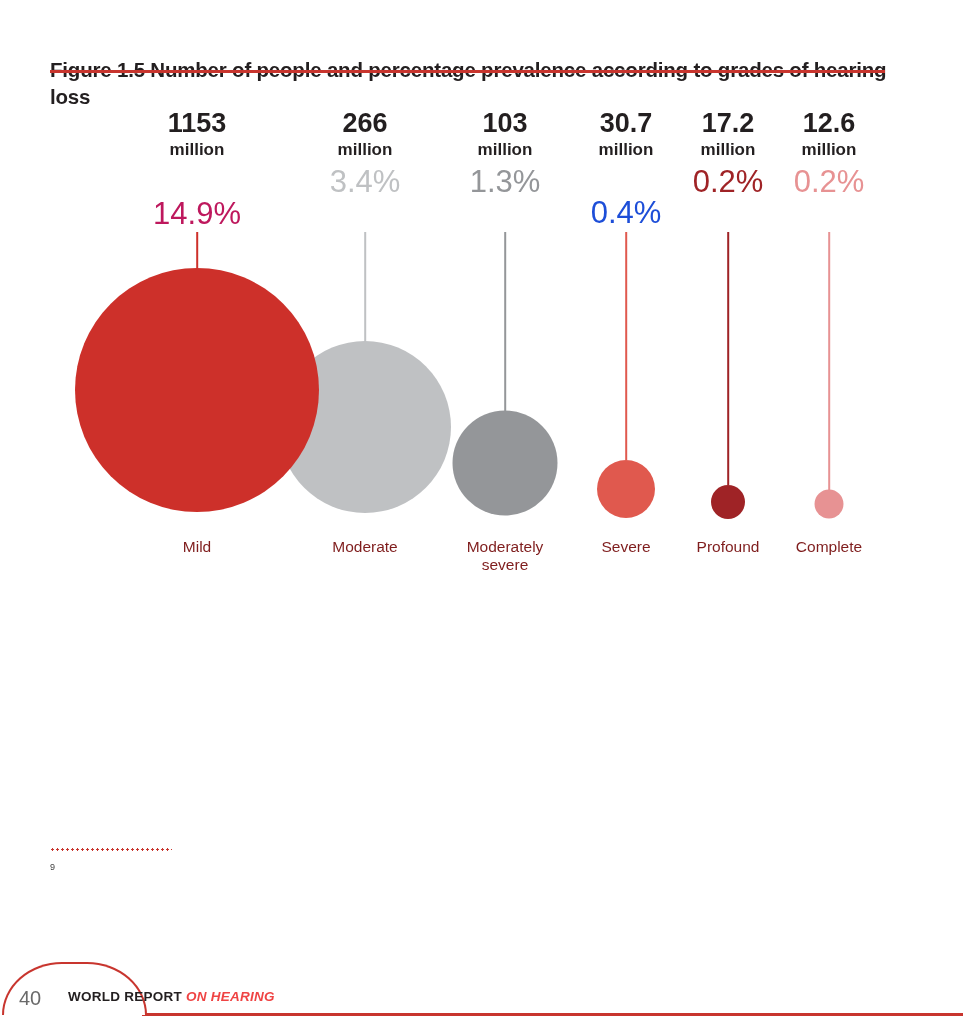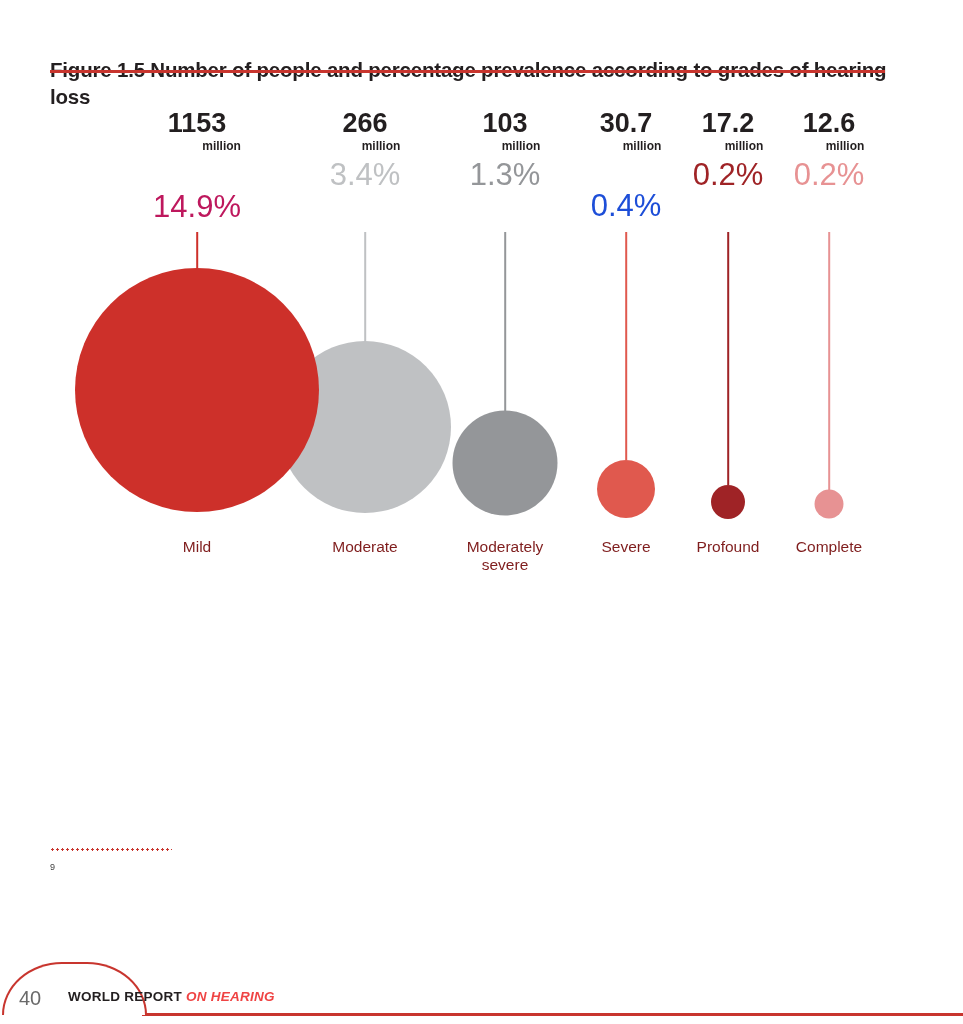--- a/index.html
+++ b/index.html
@@ -53,25 +53,24 @@
     transform: translateX(-50%);
   }
   .val-number {
     font-size: 27px;
     font-weight: bold;
     line-height: 1.0;
     color: #231f20;
     white-space: nowrap;
   }
   .val-unit {
-    font-size: 12px;
+    font-size: 17px;
     font-weight: bold;
     line-height: 1.55;
     color: #231f20;
-    text-align: right;
   }
   .val-pct {
     font-size: 31px;
     font-weight: normal;
     line-height: 1.25;
     white-space: nowrap;
   }
 
   .stem {
     position: absolute;

